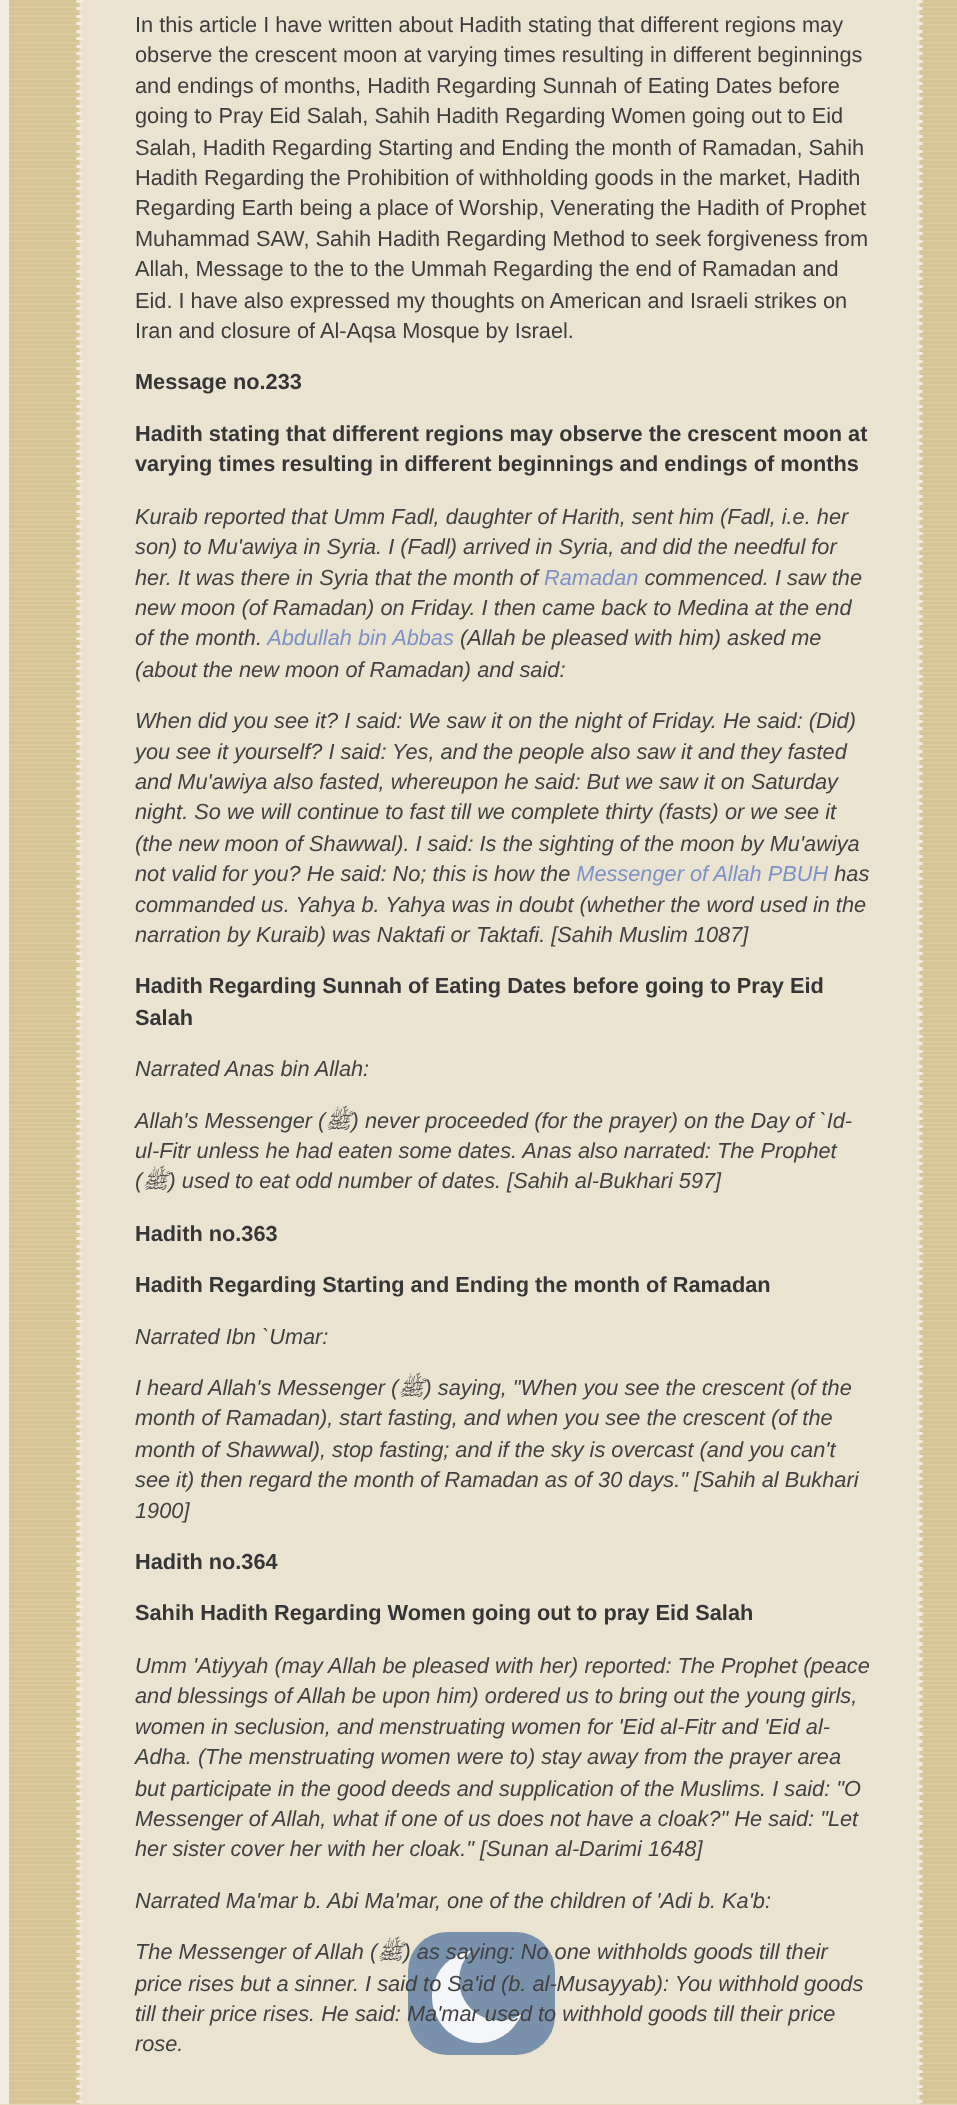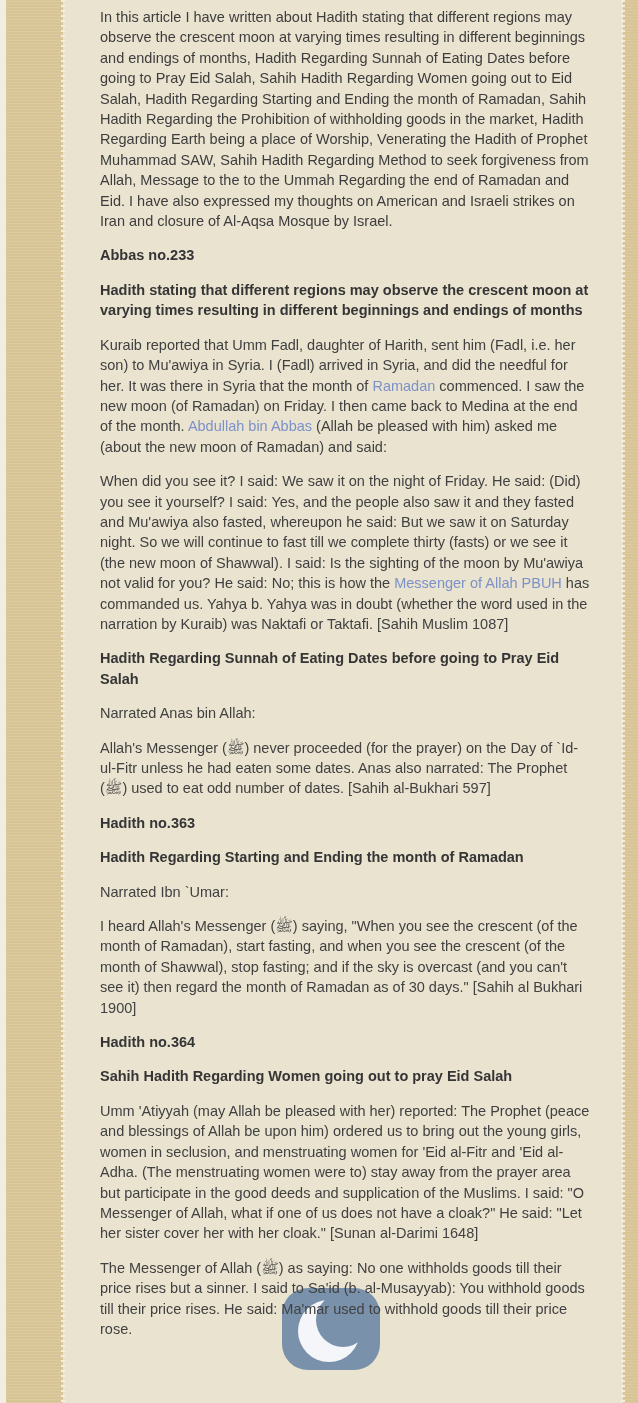--- a/index.html
+++ b/index.html
@@ -17,21 +17,21 @@
     height: 1403px;
   }
   .edge-strip-left {
     position: absolute;
     left: 0; top: 0; bottom: 0;
     width: 6px;
     background: #f1ede1;
   }
   .paper {
     position: absolute;
-    left: 63px; top: 0;
+    left: 53px; top: 0;
     width: 560px;
     height: 1403px;
     background: #eae3d0;
   }
   .paper::before, .paper::after {
     content: "";
     position: absolute;
     top: 0; bottom: 0;
     width: 4px;
     background: repeating-linear-gradient(180deg, #f3eedf 0 2px, rgba(243,238,223,0) 2px 5px);
@@ -62,20 +62,21 @@
     margin: 0 0 14px 0;
     font-size: 14.5px;
     line-height: 20.4px;
     color: #3d3d3d;
   }
   .article p.heading {
     font-weight: bold;
     color: #353535;
   }
   .article p.quote {
+    font-style: italic;
     color: #414141;
   }
   .article a.link {
     color: #7c91c8;
     text-decoration: none;
     cursor: pointer;
   }
 </style>
 </head>
 <body>
@@ -89,30 +90,31 @@
           <mask id="crescent-mask">
             <circle cx="47" cy="43" r="31" fill="#fff"></circle>
             <circle cx="61" cy="32" r="27" fill="#000"></circle>
           </mask>
         </defs>
         <rect x="0" y="0" width="98" height="82" fill="rgba(255,255,255,0.92)" mask="url(#crescent-mask)"></rect>
       </svg>
     </div>
     <div class="article">
         <p class="para"><span>In this article I have written about Hadith stating that different regions may observe the crescent moon at varying times resulting in different beginnings and endings of months, Hadith Regarding Sunnah of Eating Dates before going to Pray Eid Salah, Sahih Hadith Regarding Women going out to Eid Salah, Hadith Regarding Starting and Ending the month of Ramadan, Sahih Hadith Regarding the Prohibition of withholding goods in the market, Hadith Regarding Earth being a place of Worship, Venerating the Hadith of Prophet Muhammad SAW, Sahih Hadith Regarding Method to seek forgiveness from Allah, Message to the to the Ummah Regarding the end of Ramadan and Eid. I have also expressed my thoughts on American and Israeli strikes on Iran and closure of Al-Aqsa Mosque by Israel.</span></p>
-        <p class="heading"><span>Abbas no.233</span></p>
+        <p class="heading"><span>Message no.233</span></p>
         <p class="heading"><span>Hadith stating that different regions may observe the crescent moon at varying times resulting in different beginnings and endings of months</span></p>
         <p class="quote"><span>Kuraib reported that Umm Fadl, daughter of Harith, sent him (Fadl, i.e. her son) to Mu'awiya in Syria. I (Fadl) arrived in Syria, and did the needful for her. It was there in Syria that the month of </span><a class="link" href="#">Ramadan</a><span> commenced. I saw the new moon (of Ramadan) on Friday. I then came back to Medina at the end of the month. </span><a class="link" href="#">Abdullah bin Abbas</a><span> (Allah be pleased with him) asked me (about the new moon of Ramadan) and said:</span></p>
         <p class="quote"><span>When did you see it? I said: We saw it on the night of Friday. He said: (Did) you see it yourself? I said: Yes, and the people also saw it and they fasted and Mu'awiya also fasted, whereupon he said: But we saw it on Saturday night. So we will continue to fast till we complete thirty (fasts) or we see it (the new moon of Shawwal). I said: Is the sighting of the moon by Mu'awiya not valid for you? He said: No; this is how the </span><a class="link" href="#">Messenger of Allah PBUH</a><span> has commanded us. Yahya b. Yahya was in doubt (whether the word used in the narration by Kuraib) was Naktafi or Taktafi. [Sahih Muslim 1087]</span></p>
         <p class="heading"><span>Hadith Regarding Sunnah of Eating Dates before going to Pray Eid Salah</span></p>
         <p class="quote"><span>Narrated Anas bin Allah:</span></p>
         <p class="quote"><span>Allah's Messenger (ﷺ) never proceeded (for the prayer) on the Day of `Id-ul-Fitr unless he had eaten some dates. Anas also narrated: The Prophet (ﷺ) used to eat odd number of dates. [Sahih al-Bukhari 597]</span></p>
         <p class="heading"><span>Hadith no.363</span></p>
         <p class="heading"><span>Hadith Regarding Starting and Ending the month of Ramadan</span></p>
         <p class="quote"><span>Narrated Ibn `Umar:</span></p>
         <p class="quote"><span>I heard Allah's Messenger (ﷺ) saying, "When you see the crescent (of the month of Ramadan), start fasting, and when you see the crescent (of the month of Shawwal), stop fasting; and if the sky is overcast (and you can't see it) then regard the month of Ramadan as of 30 days." [Sahih al Bukhari 1900]</span></p>
         <p class="heading"><span>Hadith no.364</span></p>
         <p class="heading"><span>Sahih Hadith Regarding Women going out to pray Eid Salah</span></p>
         <p class="quote"><span>Umm 'Atiyyah (may Allah be pleased with her) reported: The Prophet (peace and blessings of Allah be upon him) ordered us to bring out the young girls, women in seclusion, and menstruating women for 'Eid al-Fitr and 'Eid al-Adha. (The menstruating women were to) stay away from the prayer area but participate in the good deeds and supplication of the Muslims. I said: "O Messenger of Allah, what if one of us does not have a cloak?" He said: "Let her sister cover her with her cloak." [Sunan al-Darimi 1648]</span></p>
+        <p class="quote"><span>Narrated Ma'mar b. Abi Ma'mar, one of the children of 'Adi b. Ka'b:</span></p>
         <p class="quote"><span>The Messenger of Allah (ﷺ) as saying: No one withholds goods till their price rises but a sinner. I said to Sa'id (b. al-Musayyab): You withhold goods till their price rises. He said: Ma'mar used to withhold goods till their price rose.</span></p>
       </div>
   </div>
 </div>
 
 </body></html>

